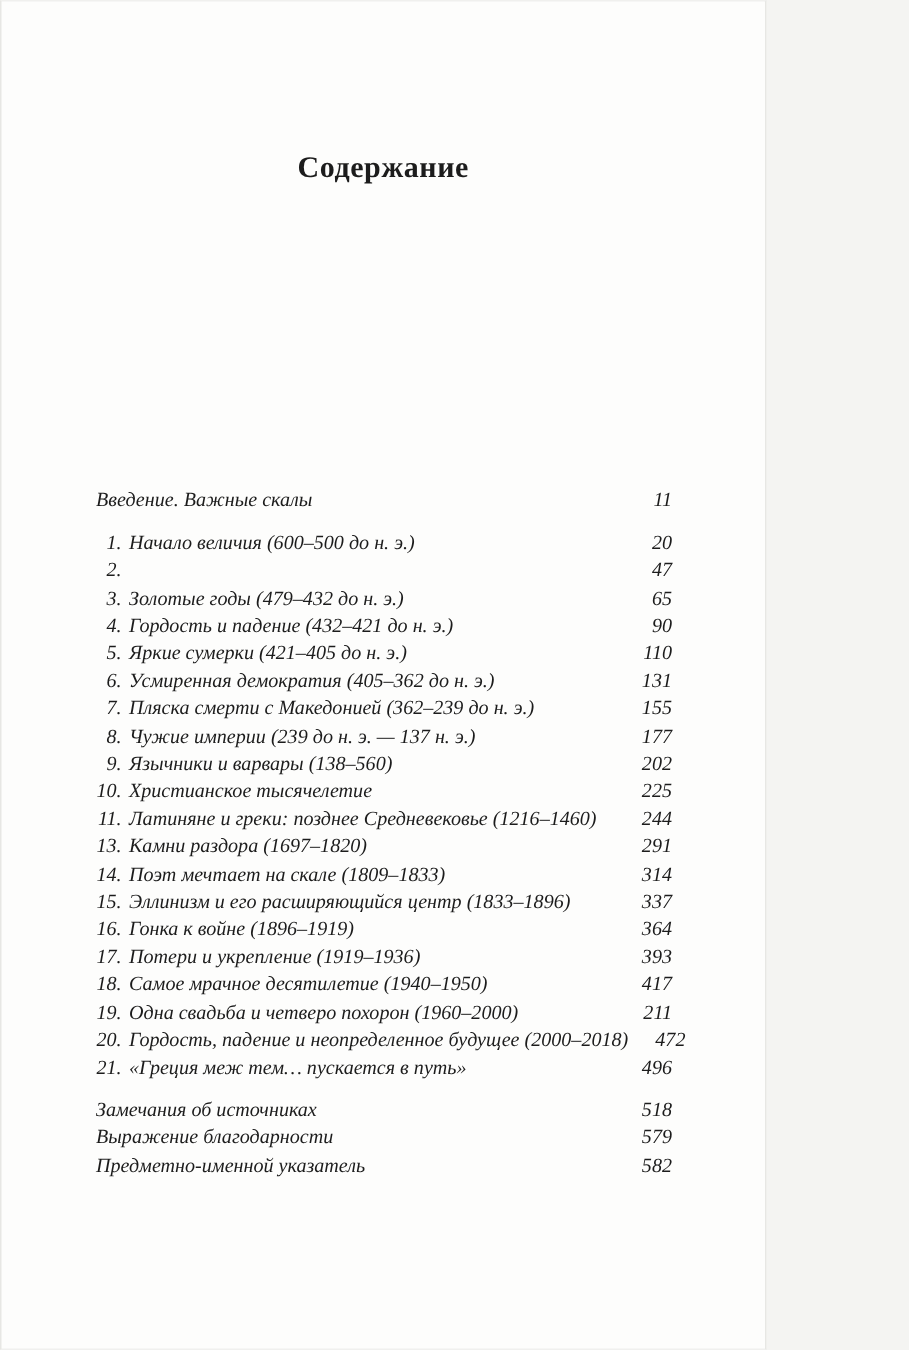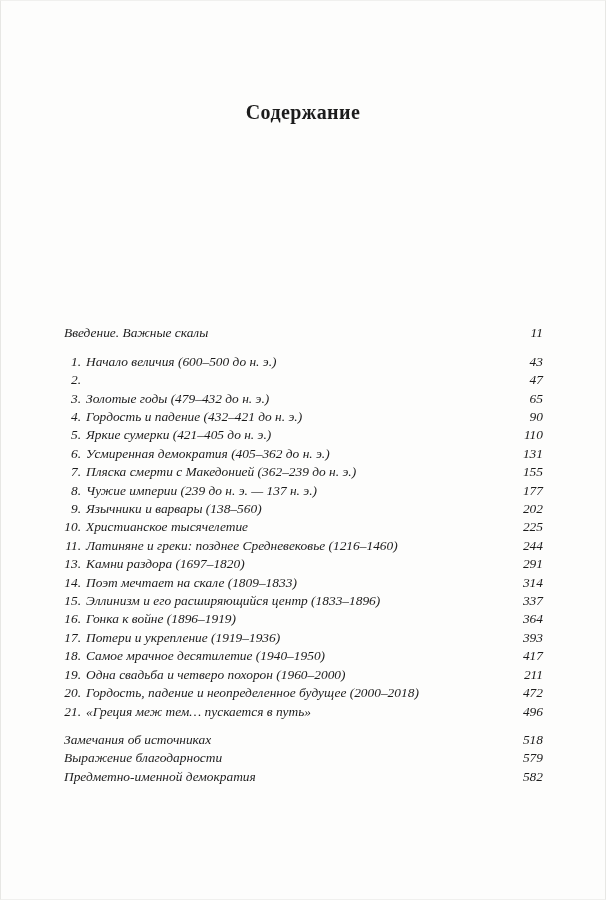--- a/index.html
+++ b/index.html
@@ -5,21 +5,21 @@
   * { box-sizing: border-box; }
   html, body { margin: 0; padding: 0; }
   body {
     width: 606px;
     height: 900px;
     background: #f4f4f2;
     font-family: "Liberation Serif", "DejaVu Serif", serif;
     color: var(--text, #1c1c1c);
   }
   .page {
-    width: 606px;
+    width: 511px;
     height: 900px;
     background: var(--background, #fdfdfc);
     border-left: 1px solid #e7e7e4;
     border-right: 1px solid #e7e7e4;
     border-top: 1px solid #f0f0ee;
     border-bottom: 1px solid #f0f0ee;
     overflow: hidden;
   }
   .page-title {
     padding-top: 84px;
@@ -79,21 +79,21 @@
     <span class="toc-label">Введение. Важные скалы</span>
     <span class="toc-leader"></span>
     <span class="toc-page">11</span>
   </div>
 </div>
     <div class="toc-section-chapters" id="toc-chapters">
   <div class="toc-row">
     <span class="toc-num">1.</span>
     <span class="toc-label">Начало величия (600–500 до н. э.)</span>
     <span class="toc-leader"></span>
-    <span class="toc-page">43</span>
+    <span class="toc-page">20</span>
   </div>
 
   <div class="toc-row">
     <span class="toc-num">2.</span>
     <span class="toc-leader"></span>
     <span class="toc-page">47</span>
   </div>
 
   <div class="toc-row">
     <span class="toc-num">3.</span>
@@ -233,19 +233,19 @@
   <div class="toc-row">
 
     <span class="toc-label">Выражение благодарности</span>
     <span class="toc-leader"></span>
     <span class="toc-page">579</span>
   </div>
 
 
   <div class="toc-row">
 
-    <span class="toc-label">Предметно-именной демократия</span>
+    <span class="toc-label">Предметно-именной указатель</span>
     <span class="toc-leader"></span>
     <span class="toc-page">582</span>
   </div>
 </div>
   </div>
 </div>
 
 </body></html>

